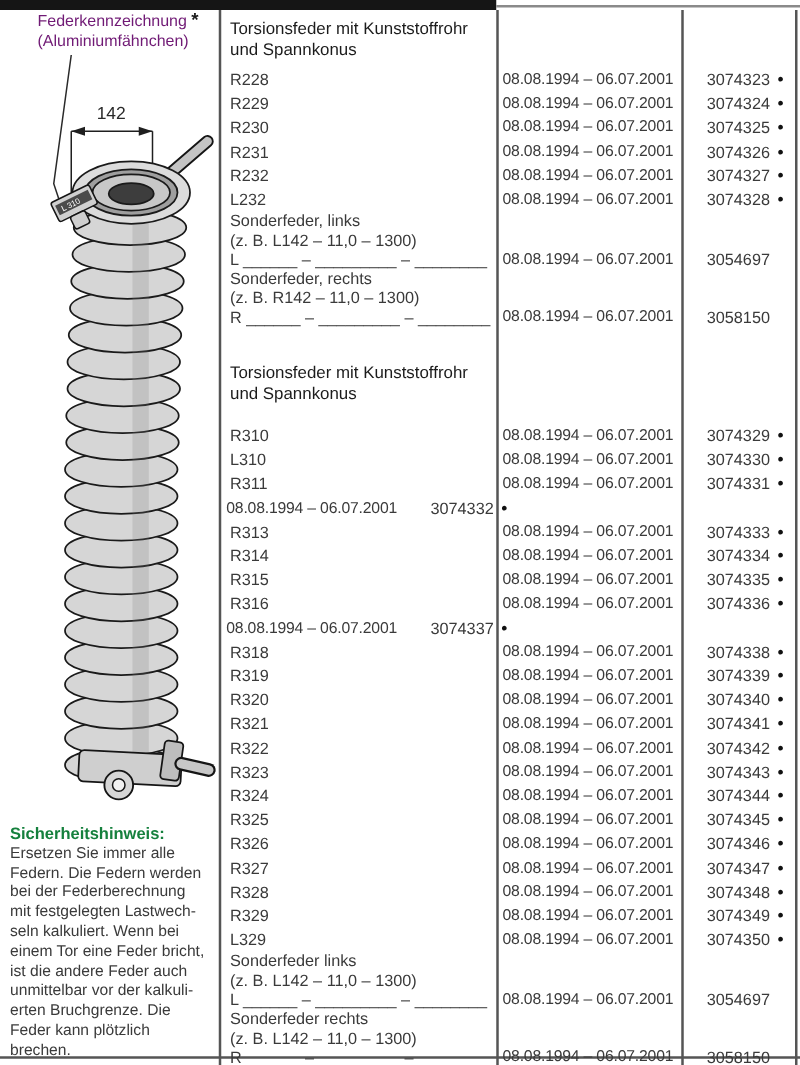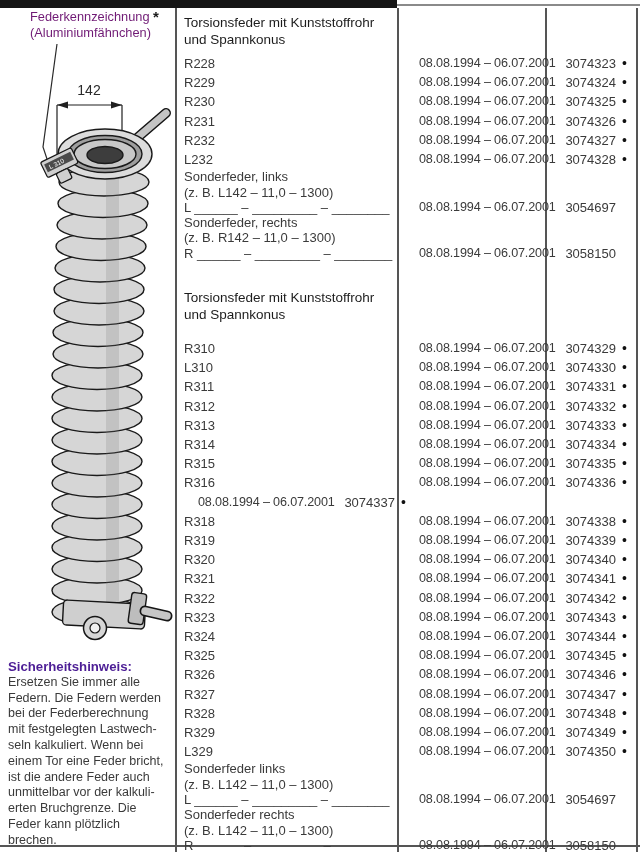--- a/index.html
+++ b/index.html
@@ -13,31 +13,31 @@
   .rule-top-thin{position:absolute;left:397px;top:4px;width:243px;height:2px;background:#8a8a8a;}
   .rule-bottom{position:absolute;left:0;top:845px;width:640px;height:2px;background:#555;}
   .vline{position:absolute;top:8px;height:844px;width:1.5px;background:#555;}
   .v1{left:175px}.v2{left:397px}.v3{left:545px}.v4{left:636px}
 
   
   .caption{position:absolute;left:30px;top:9px;width:120px;font-size:12.8px;line-height:15.5px;color:#701a75;white-space:nowrap;}
   .star{position:absolute;left:153px;top:8px;font-size:15px;font-weight:bold;color:#1a1a1a;}
   .spring-svg{position:absolute;left:5px;top:42px;width:170px;height:612px;overflow:visible;}
   .safety{position:absolute;left:8px;top:659px;width:172px;font-size:12.5px;line-height:15.8px;color:#3a3a3a;}
-  .safety-title{font-weight:bold;font-size:13.2px;color:#4c1d95;white-space:nowrap;}
+  .safety-title{font-weight:bold;font-size:13.2px;color:#15803d;white-space:nowrap;}
   .safety-line{white-space:nowrap;}
 
   
   .table{position:absolute;left:176px;top:8px;width:460px;}
   .sec-header{padding:7px 0 0 8px;font-weight:normal;font-size:13.5px;line-height:16.5px;color:#1c1c1c;}
   .sec-header.first{margin-bottom:6px;}
   .sec-header.second{margin-top:22px;margin-bottom:16px;}
   .row{display:flex;align-items:flex-end;font-size:13px;color:#3a3a3a;}
   .c-label{width:221px;padding-left:8px;box-sizing:border-box;line-height:19.2px;white-space:pre-line;}
-  .c-date{width:148px;padding-left:22px;box-sizing:border-box;line-height:19.2px;font-size:12.6px;letter-spacing:-0.15px;white-space:nowrap;}
+  .c-date{width:148px;padding-left:5px;box-sizing:border-box;line-height:19.2px;font-size:12.6px;letter-spacing:-0.15px;white-space:nowrap;}
   .c-part{width:91px;box-sizing:border-box;display:flex;justify-content:flex-end;padding-right:3px;line-height:19.2px;}
   .row[data-kind="special"] .c-label,
   .row[data-kind="special"] .c-date,
   .row[data-kind="special"] .c-part{line-height:15.3px;}
   .part-no{font-size:13px;}
   .bullet{width:17px;text-align:center;font-size:14px;color:#111;}
 </style>
 </head>
 <body>
 
@@ -264,21 +264,20 @@
         <div class="row" data-kind="simple">
           <div class="cell c-label">R311</div>
           <div class="cell c-date">08.08.1994 – 06.07.2001</div>
           <div class="cell c-part">
             <span class="part-no">3074331</span>
             <span class="bullet">•</span>
           </div>
         </div>
 
         <div class="row" data-kind="simple">
-          <div class="cell c-label">R312</div>
           <div class="cell c-date">08.08.1994 – 06.07.2001</div>
           <div class="cell c-part">
             <span class="part-no">3074332</span>
             <span class="bullet">•</span>
           </div>
         </div>
 
         <div class="row" data-kind="simple">
           <div class="cell c-label">R313</div>
           <div class="cell c-date">08.08.1994 – 06.07.2001</div>

